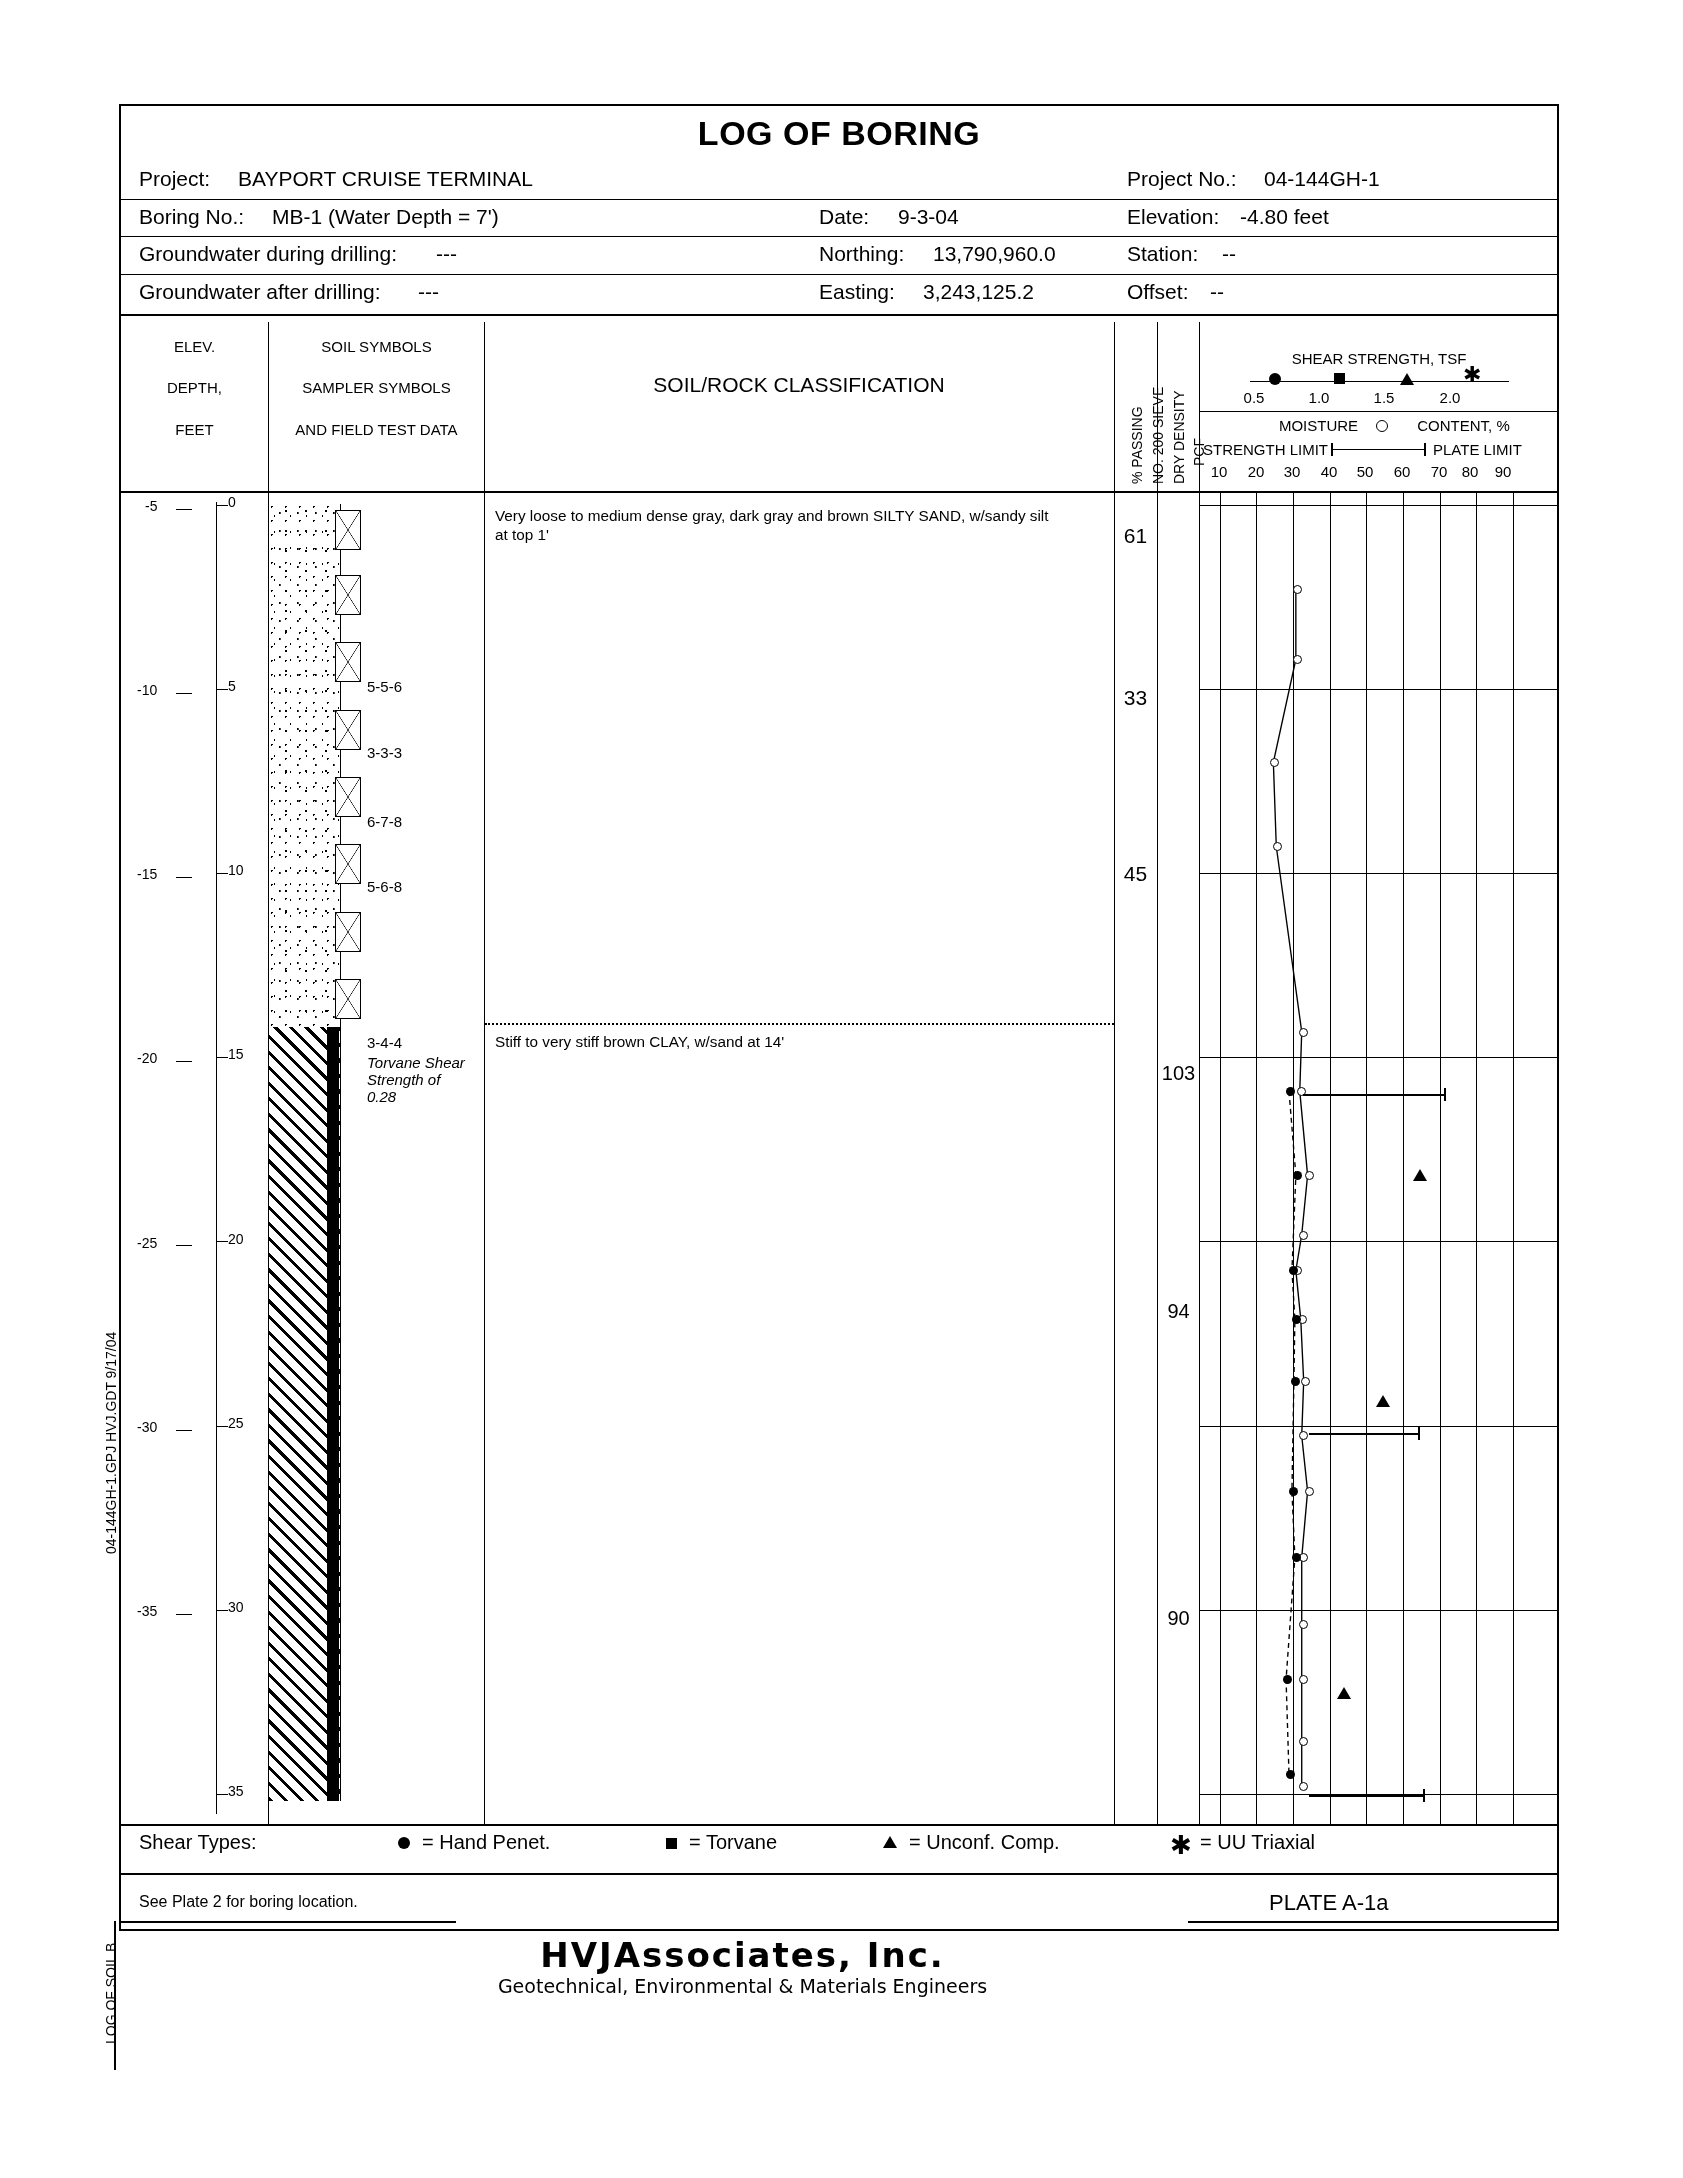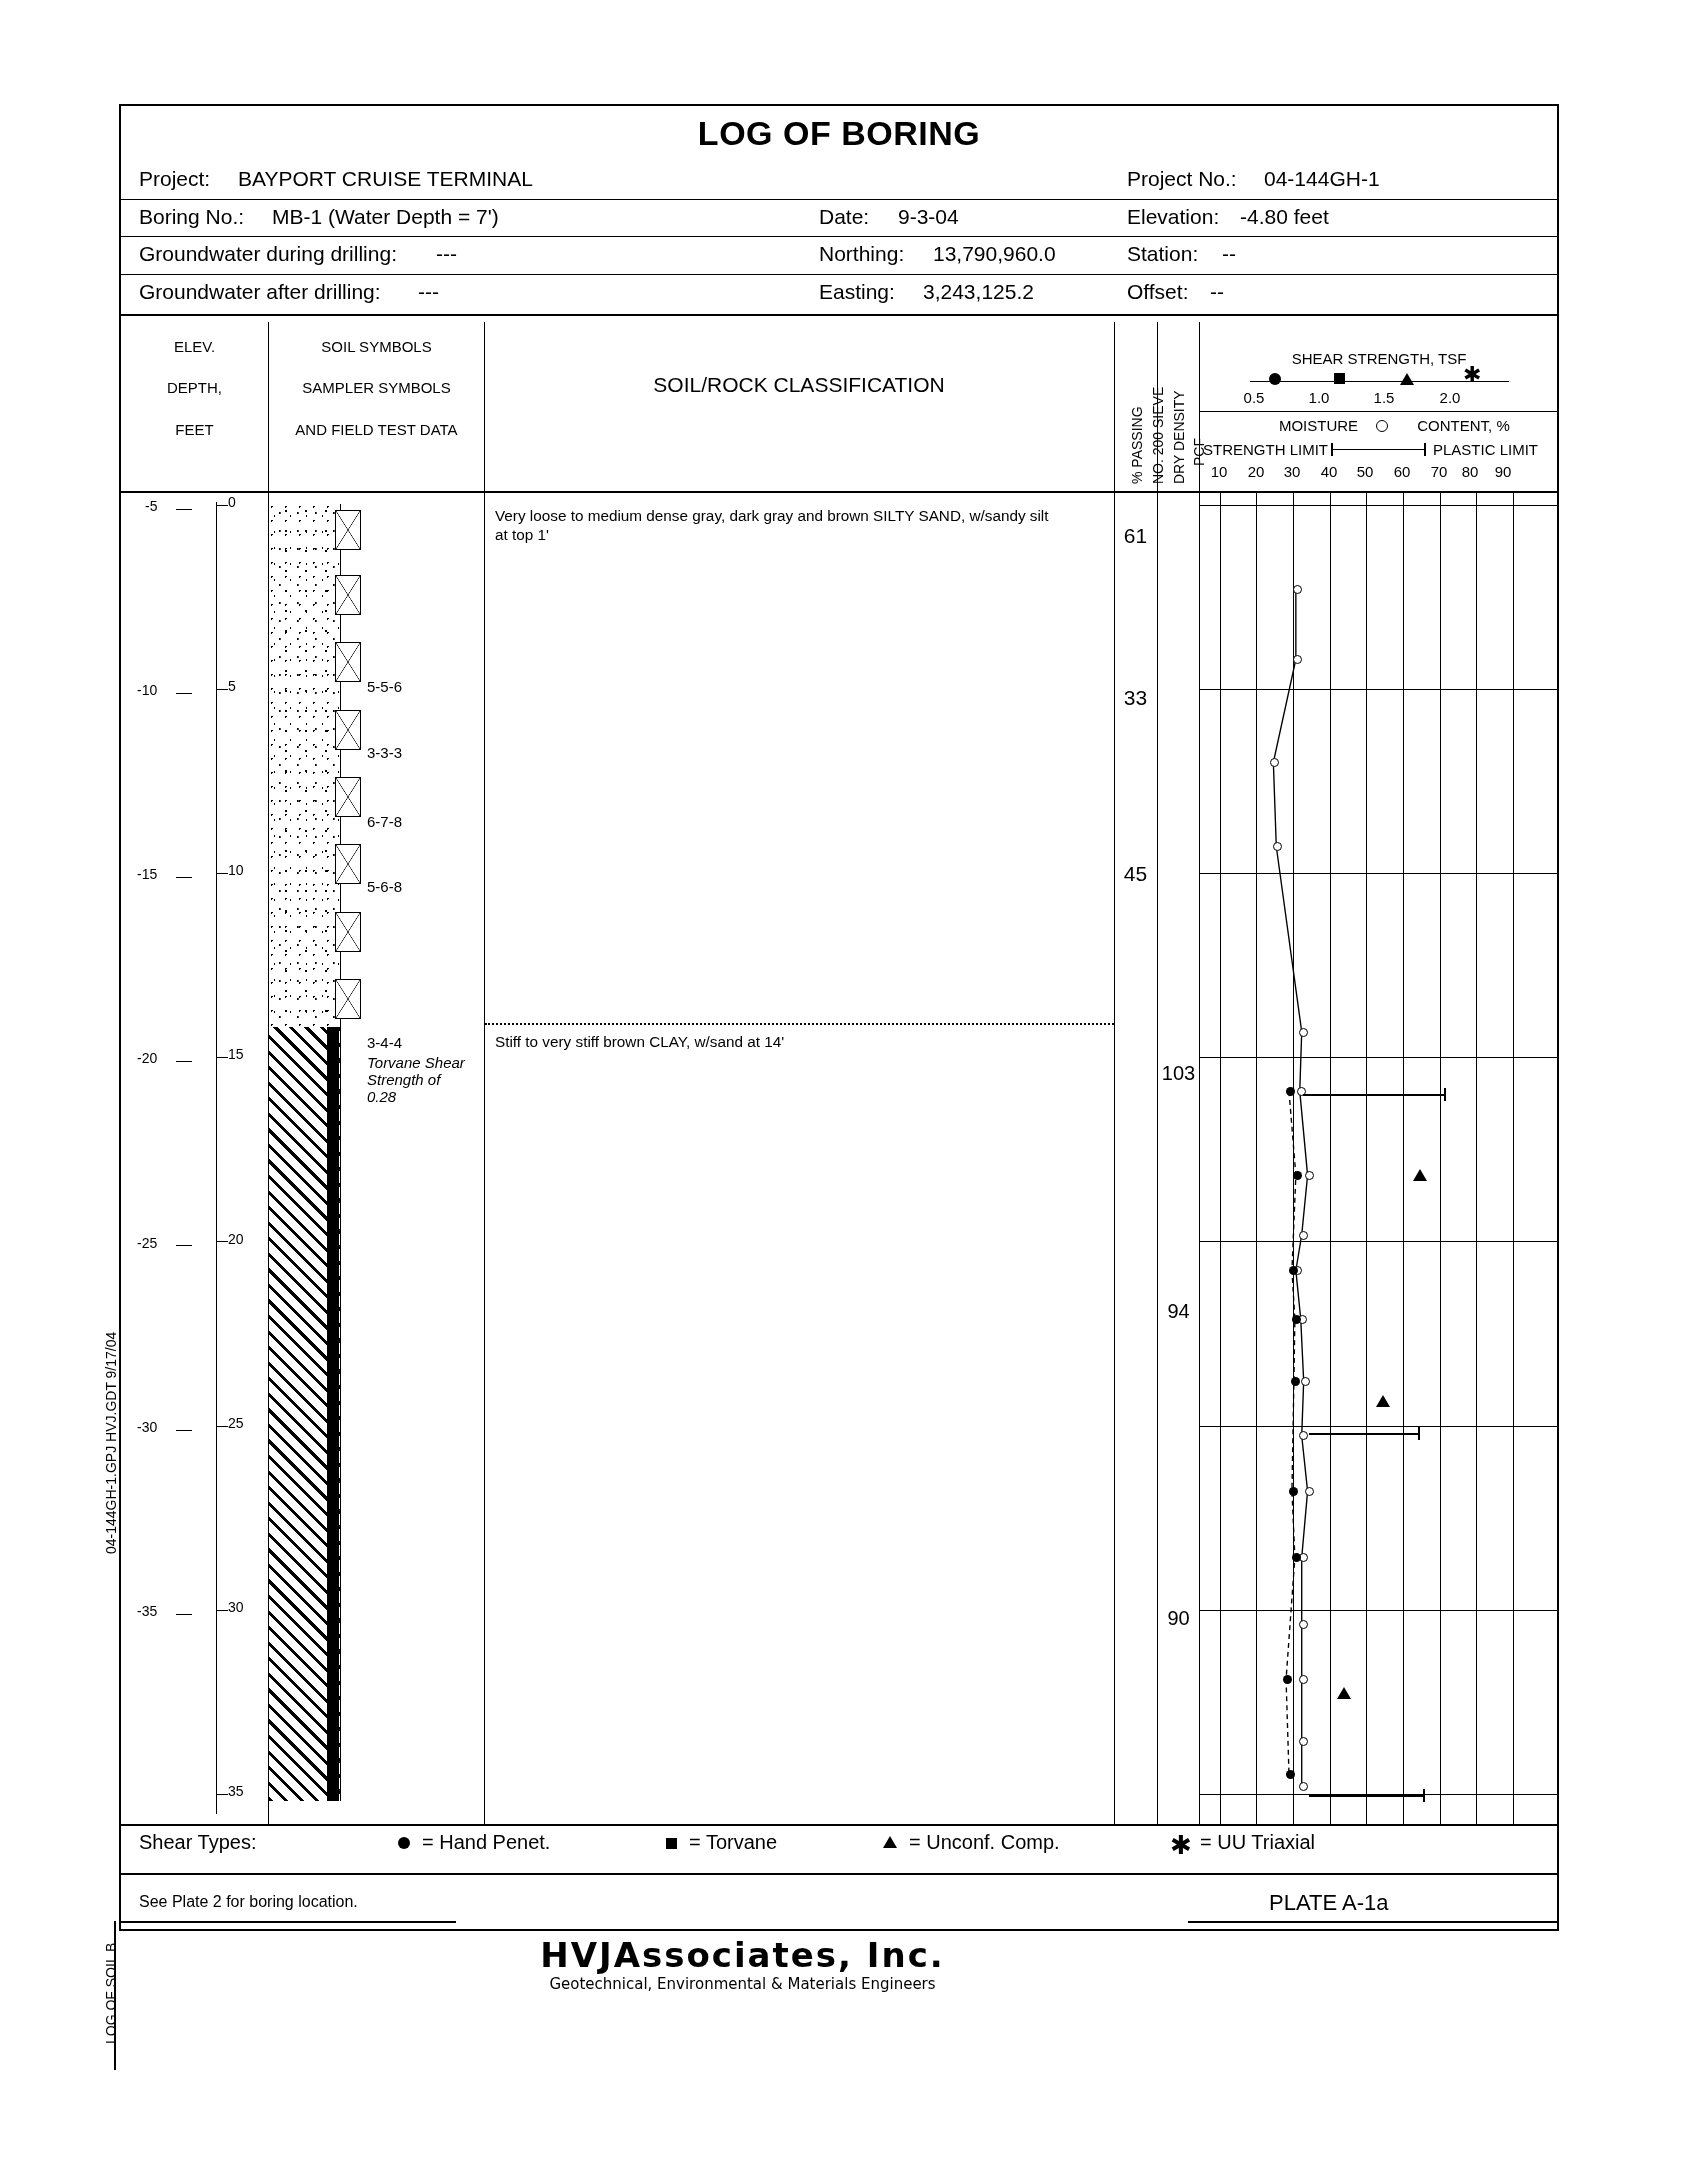--- a/index.html
+++ b/index.html
@@ -82,21 +82,21 @@
 
   
   .legend{position:absolute;left:0;width:100%;font-size:20px;}
   .legend .itm{position:absolute;white-space:nowrap;}
 
   .foot{position:absolute;font-size:16px;}
   .plate{position:absolute;font-size:22px;}
 
   .company{position:absolute;width:100%;text-align:center;}
   .company .c1{font-size:34px;font-weight:bold;letter-spacing:2px;font-family:"DejaVu Sans",sans-serif;}
-  .company .c2{font-size:15px;font-family:"DejaVu Sans",sans-serif;}
+  .company .c2{font-size:19px;font-family:"DejaVu Sans",sans-serif;}
 
   .sidetext{position:absolute;transform-origin:left top;transform:rotate(-90deg);font-size:14px;white-space:nowrap;}
 
   .sym-sq{display:inline-block;width:11px;height:11px;background:#000;vertical-align:middle;}
   .sym-ci{display:inline-block;width:12px;height:12px;background:#000;border-radius:50%;vertical-align:middle;}
   .sym-tr{display:inline-block;width:0;height:0;border-left:7px solid transparent;border-right:7px solid transparent;border-bottom:12px solid #000;vertical-align:middle;}
   .sym-st{display:inline-block;font-size:22px;line-height:12px;vertical-align:middle;}
 </style>
 </head>
 <body>
@@ -181,21 +181,21 @@
       <div style="position:absolute;left:1078px;top:89px;width:360px;height:1px;background:#000;"></div>
 
       <div class="ch-text" style="left:1143px;width:109px;top:95px;">MOISTURE</div>
       <div style="position:absolute;left:1255px;top:98px;width:12px;height:12px;border:1.5px solid #000;border-radius:50%;box-sizing:border-box;"></div>
       <div class="ch-text" style="left:1273px;width:139px;top:95px;">CONTENT, %</div>
 
       <div class="ch-text" style="left:1078px;width:129px;top:119px;text-align:left;padding-left:4px;">STRENGTH LIMIT</div>
       <div style="position:absolute;left:1210px;top:127px;width:95px;height:1px;background:#000;"></div>
       <div style="position:absolute;left:1210px;top:121px;width:1.5px;height:13px;background:#000;"></div>
       <div style="position:absolute;left:1303px;top:121px;width:1.5px;height:13px;background:#000;"></div>
-      <div class="ch-text" style="left:1312px;width:127px;top:119px;text-align:left;">PLASTIC LIMIT</div>
+      <div class="ch-text" style="left:1312px;width:127px;top:119px;text-align:left;">PLATE LIMIT</div>
 
       <div style="position:absolute;left:1078px;top:141px;width:360px;">
         <div class="ch-text" style="left:5px;width:30px;">10</div>
         <div class="ch-text" style="left:42px;width:30px;">20</div>
         <div class="ch-text" style="left:78px;width:30px;">30</div>
         <div class="ch-text" style="left:115px;width:30px;">40</div>
         <div class="ch-text" style="left:151px;width:30px;">50</div>
         <div class="ch-text" style="left:188px;width:30px;">60</div>
         <div class="ch-text" style="left:225px;width:30px;">70</div>
         <div class="ch-text" style="left:256px;width:30px;">80</div>

